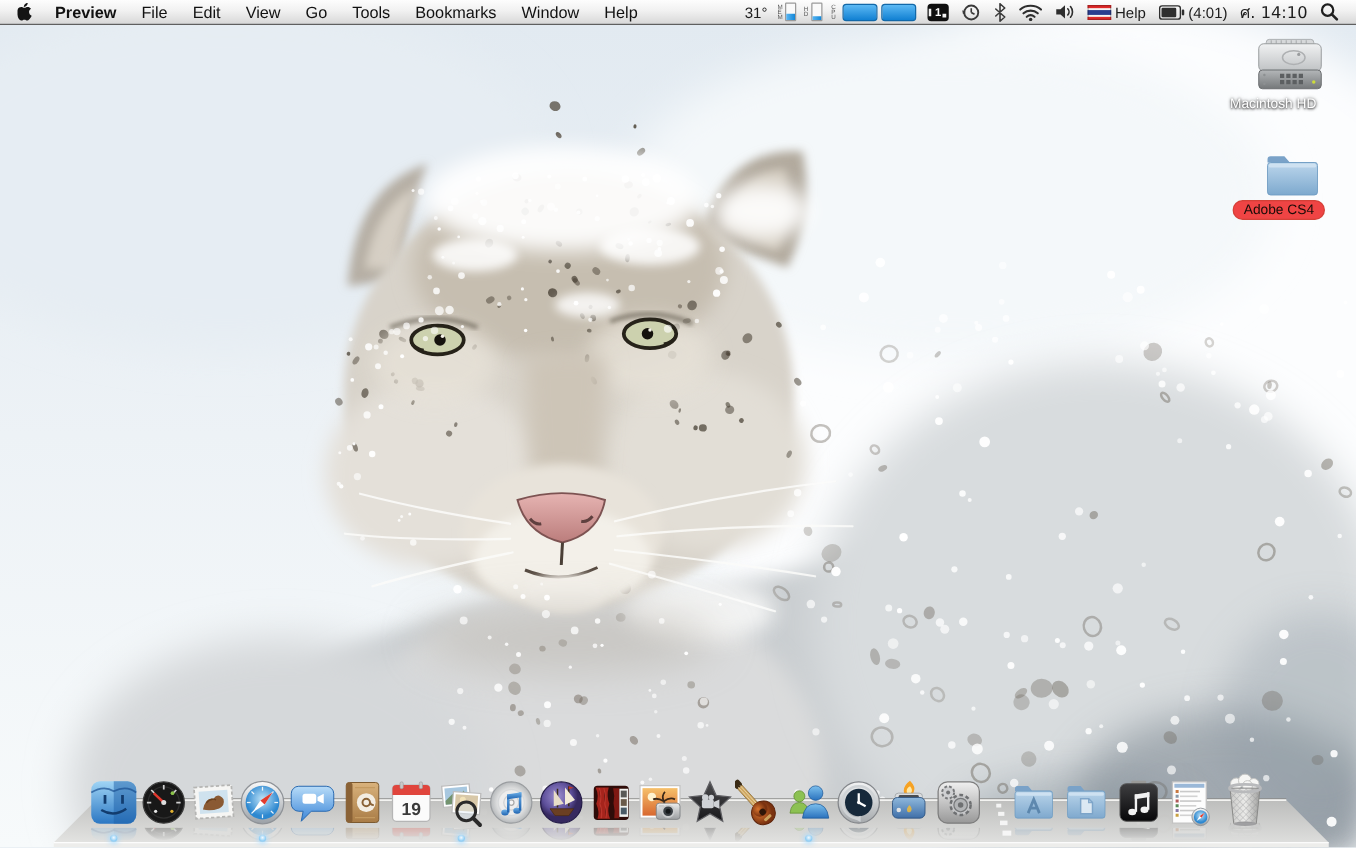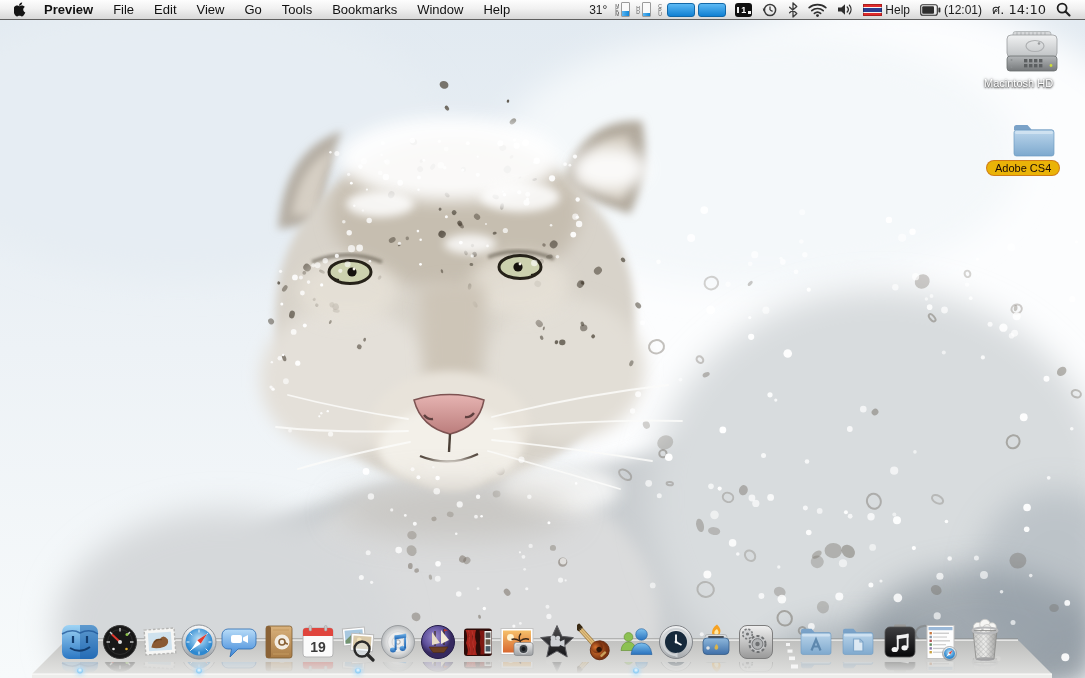--- a/index.html
+++ b/index.html
@@ -30,25 +30,25 @@
       background:linear-gradient(to bottom,#e02a2a 0 16.6%,#f4f4f4 16.6% 33.3%,#2a3d8f 33.3% 66.6%,#f4f4f4 66.6% 83.3%,#e02a2a 83.3% 100%);}
   .clock{font-size:13px;font-family:"DejaVu Sans","Liberation Sans",sans-serif;}
 
   
   #wallpaper{position:absolute;left:0;top:19px;width:1085px;height:659px;}
 
   
   .desk-icon{position:absolute;width:96px;text-align:left;z-index:10;cursor:default;}
   .desk-icon .dlabel{margin-top:1px;font-size:11px;color:#fff;
       text-shadow:0 1px 2px rgba(0,0,0,.85),0 0 3px rgba(0,0,0,.5);}
-  .label-pill{display:inline-block;background:#eab308;color:#1a0c08;border-radius:9px;
+  .label-pill{display:inline-block;background:#ef4444;color:#1a0c08;border-radius:9px;
       padding:1px 8px;font-size:11px;text-shadow:none;border:1px solid rgba(180,60,40,.45);}
 
   
-  .dock{position:absolute;left:0;top:618px;width:885px;height:60px;z-index:40;}
+  .dock{position:absolute;left:11px;top:618px;width:885px;height:60px;z-index:40;}
   .dock-shelf{position:absolute;left:0;top:0;width:1085px;height:60px;}
   .dock-item{position:absolute;top:4px;width:40px;height:40px;cursor:default;}
   .dock-item svg.di{display:block;}
   .refl{position:absolute;left:0;top:40px;width:44px;height:13px;overflow:hidden;opacity:.3;pointer-events:none;
      -webkit-mask-image:linear-gradient(to bottom,rgba(0,0,0,.8),rgba(0,0,0,0) 90%);
      mask-image:linear-gradient(to bottom,rgba(0,0,0,.8),rgba(0,0,0,0) 90%);}
   .refl svg{transform:scaleY(-1);margin-top:-27px;display:block;}
   .dock-item.running::after{content:"";position:absolute;left:50%;margin-left:-3px;top:46px;
      width:6px;height:6px;border-radius:50%;
      background:radial-gradient(circle at 50% 35%,#f2faff 0%,#8ecdf5 55%,rgba(120,190,240,0) 100%);
@@ -630,21 +630,21 @@
     <div class="st-item">
       <div class="flag"></div>
       <span>Help</span>
     </div>
     <div class="st-item">
       <svg width="21" height="12" viewBox="0 0 21 12" style="margin-right:3px;">
         <rect x="0.7" y="0.7" width="16.6" height="10.6" rx="2" fill="none" stroke="#2e2e2e" stroke-width="1.1"></rect>
         <rect x="2.2" y="2.2" width="11.8" height="7.6" rx="1" fill="#2e2e2e"></rect>
         <rect x="18.4" y="3.6" width="2" height="4.8" rx="0.9" fill="#2e2e2e"></rect>
       </svg>
-      <span>(12:01)</span>
+      <span>(4:01)</span>
     </div>
     <div class="st-item clock">ศ. 14:10</div>
     <div class="st-item" style="padding-right:14px;">
       <svg width="15" height="15" viewBox="0 0 15 15">
         <circle cx="6.1" cy="6.1" r="4.5" fill="none" stroke="#1f1f1f" stroke-width="1.8"></circle>
         <line x1="9.5" y1="9.5" x2="13.5" y2="13.5" stroke="#1f1f1f" stroke-width="2.1" stroke-linecap="round"></line>
       </svg>
     </div>
   </div>
 </div>

